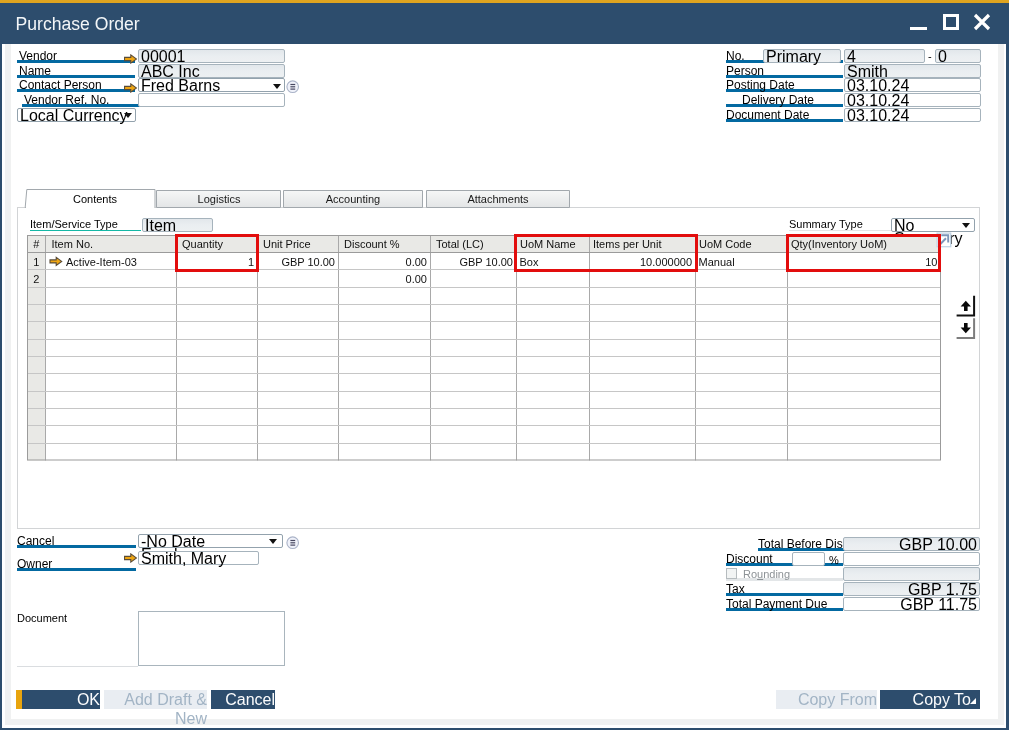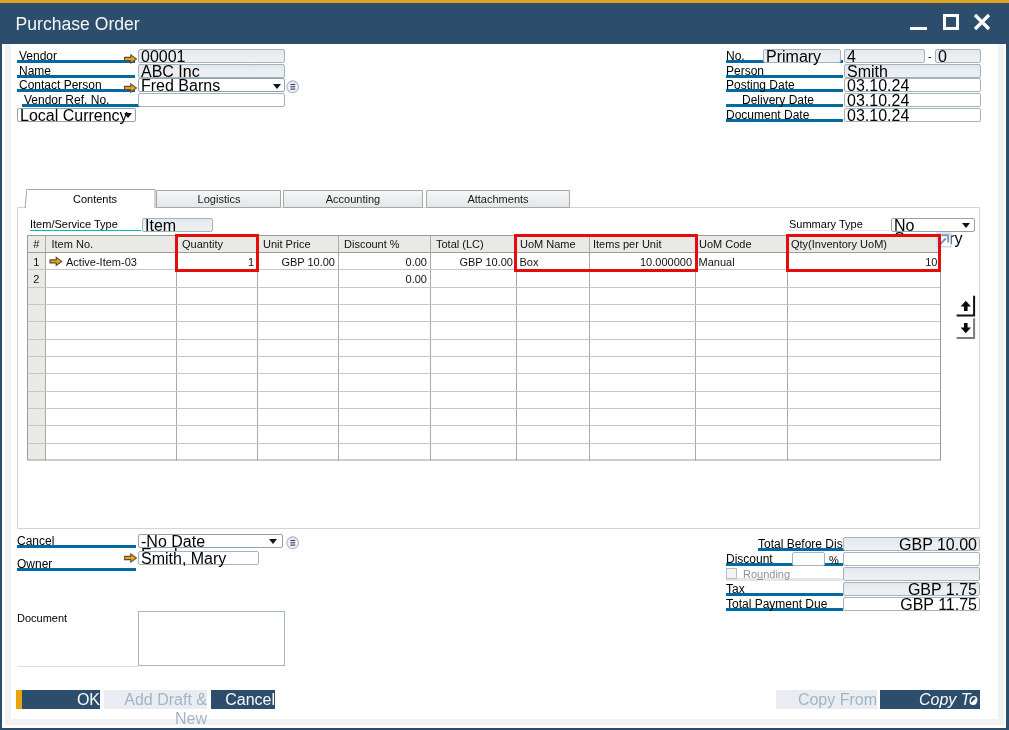--- a/index.html
+++ b/index.html
@@ -197,16 +197,16 @@
 <div class="abs glbl" style="left:743px;top:568px;color:#8d9296;">Ro<span style="text-decoration:underline;">u</span>nding</div>
 <div class="abs fld ro" style="left:843px;top:567px;width:137px;"></div>
 <div class="abs fld ro num" style="left:843px;top:582px;width:137px;">GBP 1.75</div>
 <div class="abs fld num" style="left:843px;top:597px;width:137px;">GBP 11.75</div>
 
 <div class="abs btn" style="left:16px;top:690px;width:84px;">OK</div>
 <div class="abs" style="left:16px;top:690px;width:6px;height:19px;background:#e8a40e;"></div>
 <div class="abs btn dis" style="left:104px;top:690px;width:103px;">Add Draft &amp; New</div>
 <div class="abs btn" style="left:211px;top:690px;width:64px;">Cancel</div>
 <div class="abs btn dis" style="left:776px;top:690px;width:101px;">Copy From</div>
-<div class="abs btn" style="left:880px;top:690px;width:100px;padding-right:2px;font-style:italic;">Copy To</div>
+<div class="abs btn" style="left:880px;top:690px;width:100px;padding-right:9px;">Copy To</div>
 <svg class="abs" style="left:969px;top:698px;" width="8" height="7" viewBox="0 0 8 7">
     <path d="M7,0 V6 H1 Z" fill="#fff"></path>
   </svg>
 
 </body></html>

